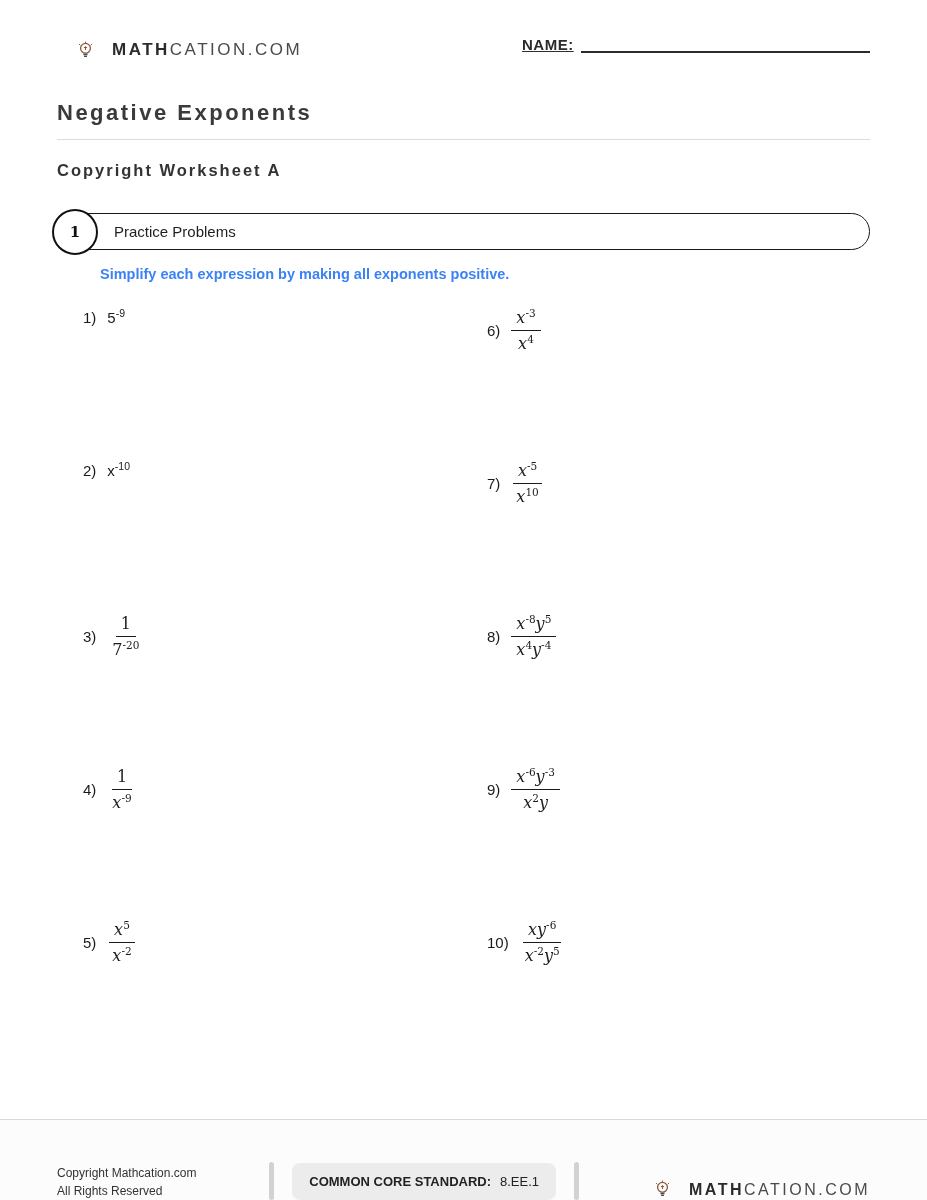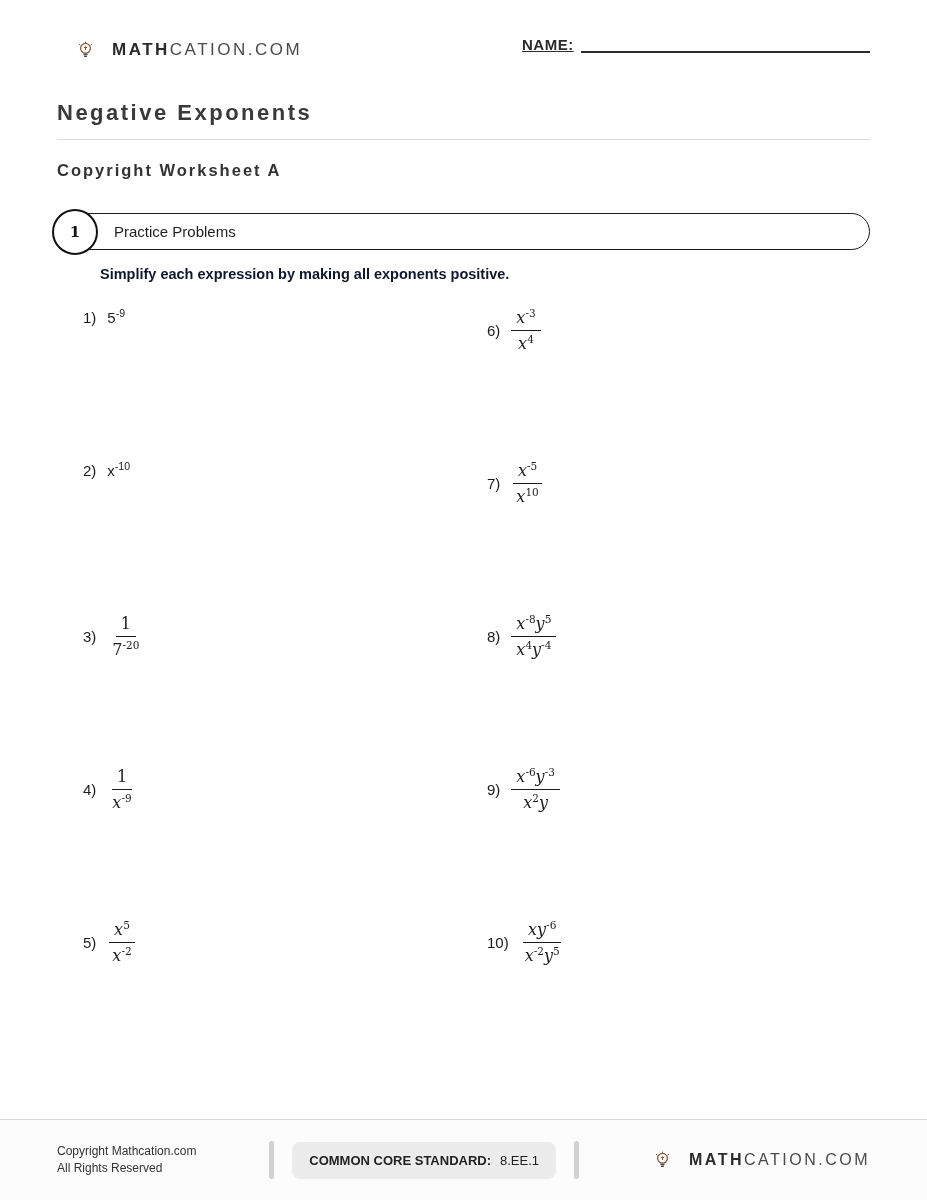--- a/index.html
+++ b/index.html
@@ -31,21 +31,21 @@
   
   .section-pill { position:relative; margin:33px 57px 0; height:37px; border:1.5px solid #1a1a1a; border-radius:19px; display:flex; align-items:center; background:#fff; }
   .circle {
     position:absolute; left:-6px; top:50%; transform:translateY(-50%);
     width:46px; height:46px; background:#fff; border:2.5px solid #111; border-radius:50%;
     display:flex; align-items:center; justify-content:center;
     font-family:"DejaVu Serif", serif; font-weight:bold; font-size:15px; color:#111;
   }
   .section-label { margin-left:56px; font-size:15px; color:#1f1f1f; }
 
-  .instructions { margin:16px 57px 0 100px; font-weight:bold; font-size:14.5px; color:#0f172a; }
+  .instructions { margin:16px 57px 0 100px; font-weight:bold; font-size:14.5px; color:#3b82f6; }
 
   
   .problems {
     margin:26px 0 0 83px;
     display:grid;
     grid-template-rows:repeat(5, 153px);
     grid-template-columns:404px 404px;
     grid-auto-flow:column;
   }
   .problem { display:flex; align-items:center; font-size:15px; color:#1a1a1a; align-self:start; }
@@ -56,21 +56,21 @@
   .expr.math .var { font-style:italic; }
   .expr.math sup { font-size:10.5px; line-height:1; }
   .fraction { display:inline-flex; flex-direction:column; align-items:center; }
   .fraction .num { padding:0 5px 3px; border-bottom:1.3px solid #1a1a1a; }
   .fraction .den { padding:3px 5px 0; }
 
   
   .footer {
     position:absolute; left:0; right:0; bottom:0; height:81px;
     border-top:1px solid #d9d9d9; background:#fcfcfc;
-    display:flex; align-items:center; padding:0 57px;margin-top:32px;
+    display:flex; align-items:flex-end; padding:0 57px;margin-top:32px;
   }
   .copyright { font-size:12px; color:#333; line-height:1.45; }
   .spacer { flex:1; }
   .sep-bar { width:5px; height:38px; background:#d2d2d2; border-radius:2.5px; flex:none; }
   .standard-box { background:#ececec; border-radius:8px; padding:11px 17px; font-size:13px; color:#222; margin:0 18px; white-space:nowrap; }
   .standard-box .lbl { font-weight:bold; margin-right:9px; }
   .footer-logo { font-size:16px; }
 </style>
 </head>
 <body>

